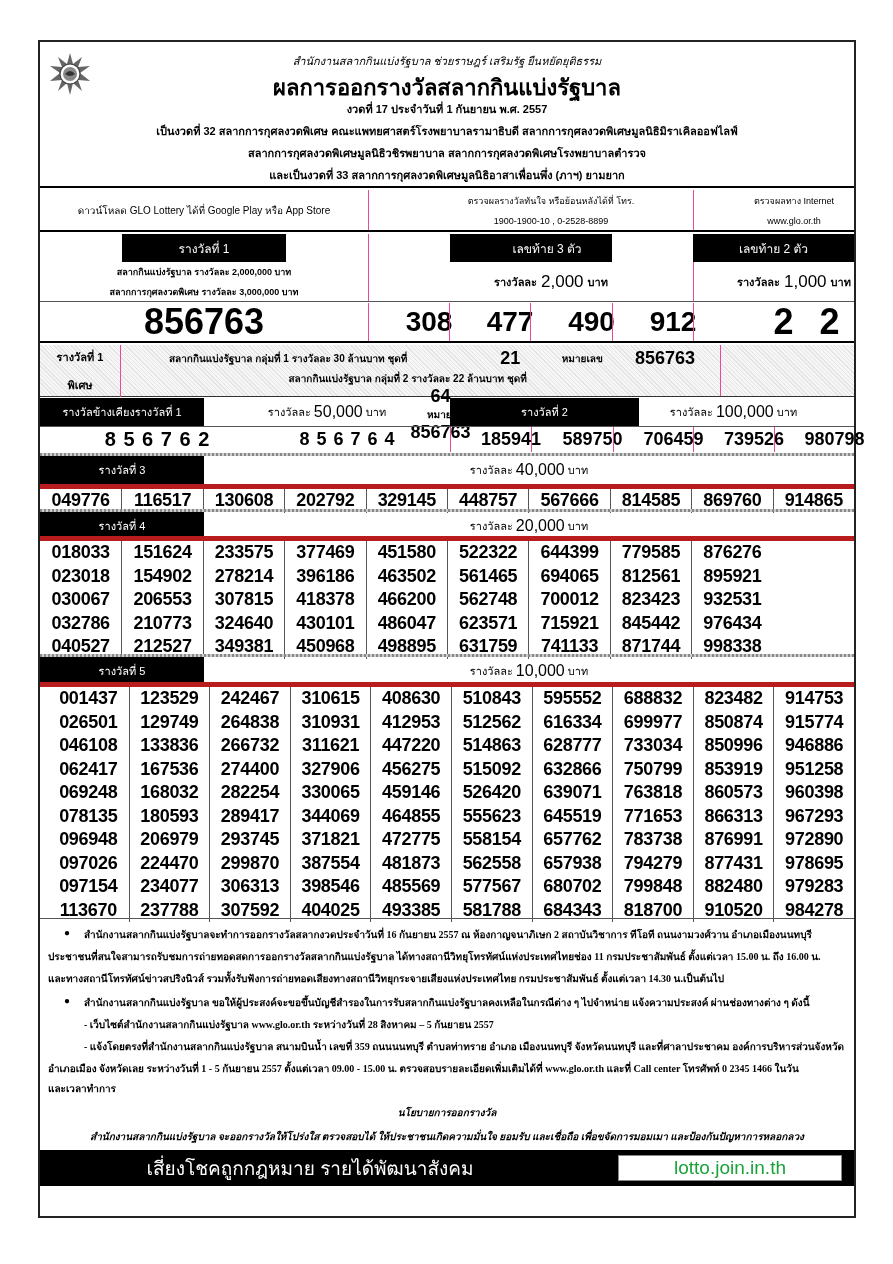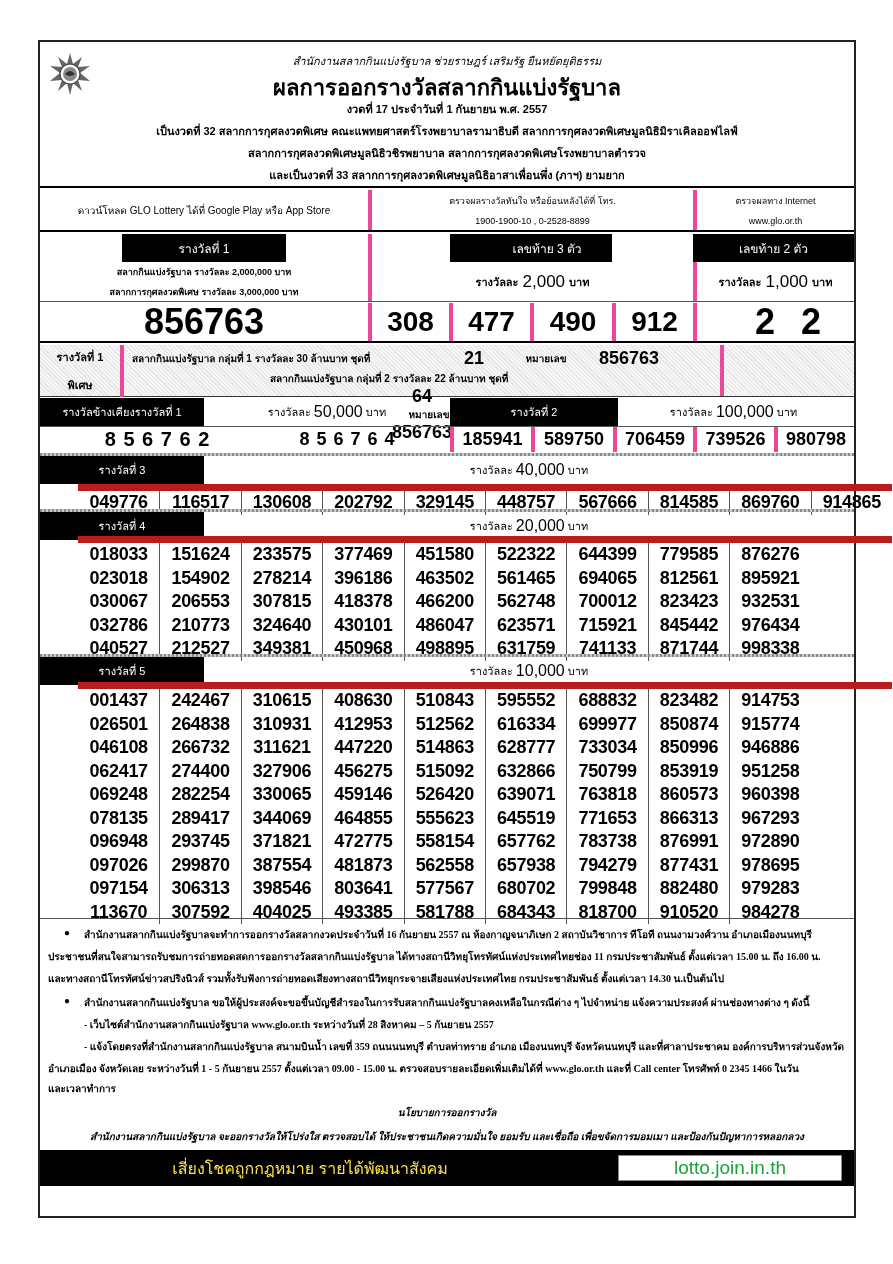--- a/index.html
+++ b/index.html
@@ -15,21 +15,21 @@
   .hdr-line { position: absolute; left: 0; width: 814px; text-align: center; white-space: nowrap; }
   .l1 { top: 10px; font-size: 11px; font-style: italic; font-family: "Liberation Serif", serif; }
   .l2 { top: 28px; font-size: 22px; font-weight: bold; }
   .l3 { top: 58px; font-size: 11px; font-weight: bold; }
   .l4 { top: 80px; font-size: 11px; font-weight: bold; }
   .l5 { top: 102px; font-size: 11px; font-weight: bold; }
   .l6 { top: 124px; font-size: 11px; font-weight: bold; }
 
   .row { position: absolute; left: 0; width: 814px; }
   .cell { position: absolute; top: 0; height: 100%; display: flex; align-items: center; justify-content: center; text-align: center; }
-  .bl { border-left: 4px solid #ec4899; }
+  .bl { border-left: 1px solid #ec4899; padding-left: 40px; }
   .bk { background: #000; color: #fff; }
   .hatch { background: repeating-linear-gradient(45deg, #e4e4e4 0 1px, #f6f6f6 1px 3px); }
 
   
   .info { top: 148px; height: 42px; border-bottom: 2px solid #000; }
   .info .cell { font-size: 10px; }
   .info .twolines { flex-direction: column; gap: 8px; font-size: 9px; }
 
   
   .phead { top: 192px; height: 28px; }
@@ -47,32 +47,32 @@
   .special .lbl { font-size: 11px; font-weight: bold; }
   .sline { position: absolute; left: 80px; height: 26px; width: 600px; display: flex; align-items: center; font-size: 10px; font-weight: bold; }
   .sline .txt { width: 320px; padding-left: 8px; }
   .sline .set { width: 60px; text-align: center; font-size: 18px; }
   .sline .nlbl { width: 70px; padding-left: 14px; text-align: center; }
   .sline .num { width: 110px; text-align: center; font-size: 18px; }
 
   .grp-head { height: 28px; }
   .grp-head .cell { font-size: 11px; }
   .grp-head .amt b { font-size: 16px; font-weight: normal; margin: 0 3px; }
-  .numgrid { display: grid; grid-template-columns: repeat(10, 1fr); border-top: 7px solid #b91c1c; margin-left: 38px; }
+  .numgrid { display: grid; grid-template-columns: repeat(10, 1fr); border-top: 5px solid #b91c1c; }
   .numcol { border-left: 1px solid #555; display: flex; flex-direction: column; }
   .numcol:first-child { border-left: none; }
   .n { height: 23.5px; display: flex; align-items: center; justify-content: center; font-size: 18px; font-weight: bold; letter-spacing: -0.3px; }
   .divider { position: absolute; left: 0; width: 814px; height: 3px; background: repeating-linear-gradient(90deg, #888 0 2px, #ccc 2px 4px); }
 
   .notes { position: absolute; left: 0; top: 876px; width: 814px; height: 228px; border-top: 1px solid #555; font-family: "Liberation Serif", serif; font-size: 10px; font-weight: bold; }
   .np { position: absolute; white-space: nowrap; }
   .np.it { font-style: italic; }
 
   .footer { position: absolute; left: 0; top: 1108px; width: 814px; height: 36px; background: #000; }
-  .footer .slogan { position: absolute; left: 0; width: 540px; top: 0; height: 36px; display: flex; align-items: center; justify-content: center; color: #fde047; font-size: 16px; }
+  .footer .slogan { position: absolute; left: 0; width: 540px; top: 0; height: 36px; display: flex; align-items: center; justify-content: center; color: #ffffff; font-size: 19px; }
   .footer .url { position: absolute; left: 578px; top: 5px; width: 224px; height: 26px; background: #fff; border: 1px solid #888; display: flex; align-items: center; justify-content: center; color: #1aa33a; font-size: 19px; }
 </style>
 </head>
 <body>
 
 <div class="sheet">
 
   <div class="hdr">
     <svg class="logo" viewBox="0 0 44 44">
       <g fill="#666">
@@ -155,21 +155,21 @@
     <div class="cell bl" style="left:680px;width:134px;"></div>
   </div>
 
   <div class="row grp-head" style="top:356px;">
     <div class="cell bk" style="left:0;width:164px;">รางวัลข้างเคียงรางวัลที่ 1</div>
     <div class="cell amt" style="left:164px;width:246px;">
       <span>รางวัลละ</span>
       <b>50,000</b>
       <span>บาท</span>
     </div>
-    <div class="cell bk" style="left:410px;width:168px;">รางวัลที่  2</div>
+    <div class="cell bk" style="left:410px;width:189px;">รางวัลที่  2</div>
     <div class="cell amt" style="left:573px;width:241px;">
       <span>รางวัลละ</span>
       <b>100,000</b>
       <span>บาท</span>
     </div>
   </div>
   <div class="row" style="top:384px;height:26px;border-top:1px solid #555;">
     <div class="cell" style="left:15px;width:205px;font-size:20px;font-weight:bold;letter-spacing:1px;text-align:right;">8 5 6 7 6 2</div>
     <div class="cell" style="left:205px;width:205px;font-size:18px;font-weight:bold;letter-spacing:1px;">8 5 6 7 6 4</div>
     <div class="cell bl" style="left:410px;width:81px;font-size:18px;font-weight:bold;">185941</div>
@@ -298,34 +298,46 @@
   <div class="divider" style="top:612px;"></div>
 
   <div class="row grp-head" style="top:615px;">
     <div class="cell bk" style="left:0;width:164px;">รางวัลที่  5</div>
     <div class="cell amt" style="left:164px;width:650px;">
       <span>รางวัลละ</span>
       <b>10,000</b>
       <span>บาท</span>
     </div>
   </div>
-  <div class="row numgrid" style="top:640px;">
+  <div class="row numgrid" style="top:640px;padding-left:8px;">
       <div class="numcol">
         <div class="n">001437</div>
         <div class="n">026501</div>
         <div class="n">046108</div>
         <div class="n">062417</div>
         <div class="n">069248</div>
         <div class="n">078135</div>
         <div class="n">096948</div>
         <div class="n">097026</div>
         <div class="n">097154</div>
         <div class="n">113670</div>
       </div>
       <div class="numcol">
+        <div class="n">123529</div>
+        <div class="n">129749</div>
+        <div class="n">133836</div>
+        <div class="n">167536</div>
+        <div class="n">168032</div>
+        <div class="n">180593</div>
+        <div class="n">206979</div>
+        <div class="n">224470</div>
+        <div class="n">234077</div>
+        <div class="n">237788</div>
+      </div>
+      <div class="numcol">
         <div class="n">242467</div>
         <div class="n">264838</div>
         <div class="n">266732</div>
         <div class="n">274400</div>
         <div class="n">282254</div>
         <div class="n">289417</div>
         <div class="n">293745</div>
         <div class="n">299870</div>
         <div class="n">306313</div>
         <div class="n">307592</div>
@@ -344,21 +356,21 @@
       </div>
       <div class="numcol">
         <div class="n">408630</div>
         <div class="n">412953</div>
         <div class="n">447220</div>
         <div class="n">456275</div>
         <div class="n">459146</div>
         <div class="n">464855</div>
         <div class="n">472775</div>
         <div class="n">481873</div>
-        <div class="n">803641</div>
+        <div class="n">485569</div>
         <div class="n">493385</div>
       </div>
       <div class="numcol">
         <div class="n">510843</div>
         <div class="n">512562</div>
         <div class="n">514863</div>
         <div class="n">515092</div>
         <div class="n">526420</div>
         <div class="n">555623</div>
         <div class="n">558154</div>

